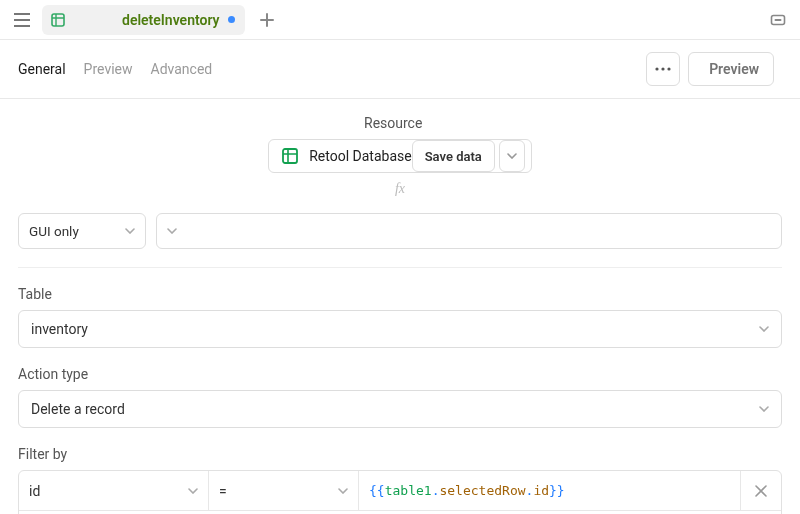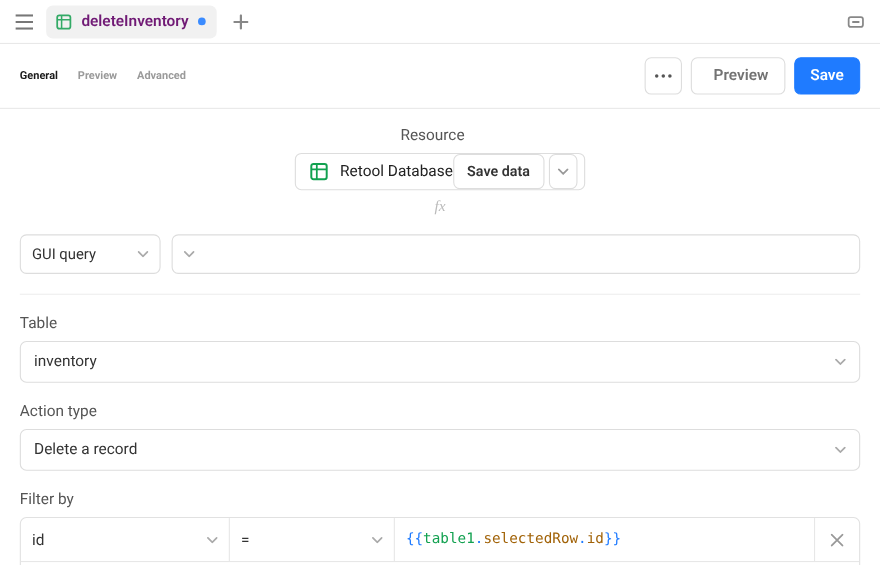--- a/index.html
+++ b/index.html
@@ -26,39 +26,39 @@
   .tab-chip {
     display: flex; align-items: center;
     background: #f1f1f1;
     border-radius: 6px;
     padding: 4px 10px 4px 8px;
     margin-left: 8px;
     gap: 8px;
     height: 30px;
   }
   .tab-icon { display:flex; align-items:center; color:#4a6; }
-  .tab-title { font-weight: 600; font-size: 14px; color: #701a75; }
+  .tab-title { font-weight: 600; font-size: 14px; color: #4d7c0f; margin-left: 48px; }
   .dirty-dot { width:7px; height:7px; border-radius:50%; background:#3a8bff; }
   .add-tab {
     display:flex; align-items:center; justify-content:center;
     width:28px; height:28px; margin-left:8px; color:#888; cursor:pointer;
   }
   .spacer { flex:1; }
   .collapse-btn {
     display:flex; align-items:center; justify-content:center;
     width:24px; height:24px; color:#888; cursor:pointer;
   }
 
   .subheader {
     display:flex; align-items:center;
     padding: 12px 18px 12px 18px;
     border-bottom: 1px solid #e8e8e8;
   }
   .tabs { display:flex; gap:18px; }
-  .tabs .tab { font-size:10px; font-weight:700; color:#9a9a9a; cursor:pointer;text-align:right; }
+  .tabs .tab { font-size:14px; font-weight:400; color:#9a9a9a; cursor:pointer;text-align:right; }
   .tabs .tab.active { color:#1a1a1a; }
   .subheader .spacer { flex:1; }
   .more-btn {
     width:34px; height:34px; border:1px solid #ddd; border-radius:6px;
     display:flex; align-items:center; justify-content:center; color:#555; cursor:pointer;
     margin-right:8px;
   }
   .btn {
     height:34px; padding:0 14px; border-radius:6px; font-size:14px; font-weight:600;
     display:flex; align-items:center; cursor:pointer;
@@ -178,21 +178,20 @@
   </div>
   <div class="spacer"></div>
   <div class="more-btn">
     <svg width="16" height="4" viewBox="0 0 16 4">
         <circle cx="2" cy="2" r="1.6" fill="#555"></circle>
         <circle cx="8" cy="2" r="1.6" fill="#555"></circle>
         <circle cx="14" cy="2" r="1.6" fill="#555"></circle>
       </svg>
   </div>
   <div class="btn btn-outline">Preview</div>
-  <div class="btn btn-primary">Save</div>
 </div>
 
 <div class="body">
 
   <div class="row resource-row">
     <div class="label">Resource</div>
     <div class="resource-select">
       <span class="db-icon">
         <svg width="18" height="18" viewBox="0 0 18 18" fill="none">
           <rect x="2" y="2" width="14" height="14" rx="2" stroke="#12a150" stroke-width="1.8"></rect>
@@ -205,21 +204,21 @@
         <svg width="10" height="6" viewBox="0 0 10 6">
             <path d="M1 1l4 4 4-4" stroke="currentColor" stroke-width="1.6" fill="none" stroke-linecap="round"></path>
           </svg>
       </div>
     </div>
     <div class="fx">fx</div>
   </div>
 
   <div class="mode-row">
     <div class="mode-select">
-      <span class="text">GUI query</span>
+      <span class="text">GUI only</span>
       <span class="chev">
         <svg width="10" height="6" viewBox="0 0 10 6">
             <path d="M1 1l4 4 4-4" stroke="currentColor" stroke-width="1.6" fill="none" stroke-linecap="round"></path>
           </svg>
       </span>
     </div>
     <div class="trigger-select">
       <span class="chev">
         <svg width="10" height="6" viewBox="0 0 10 6">
             <path d="M1 1l4 4 4-4" stroke="currentColor" stroke-width="1.6" fill="none" stroke-linecap="round"></path>

